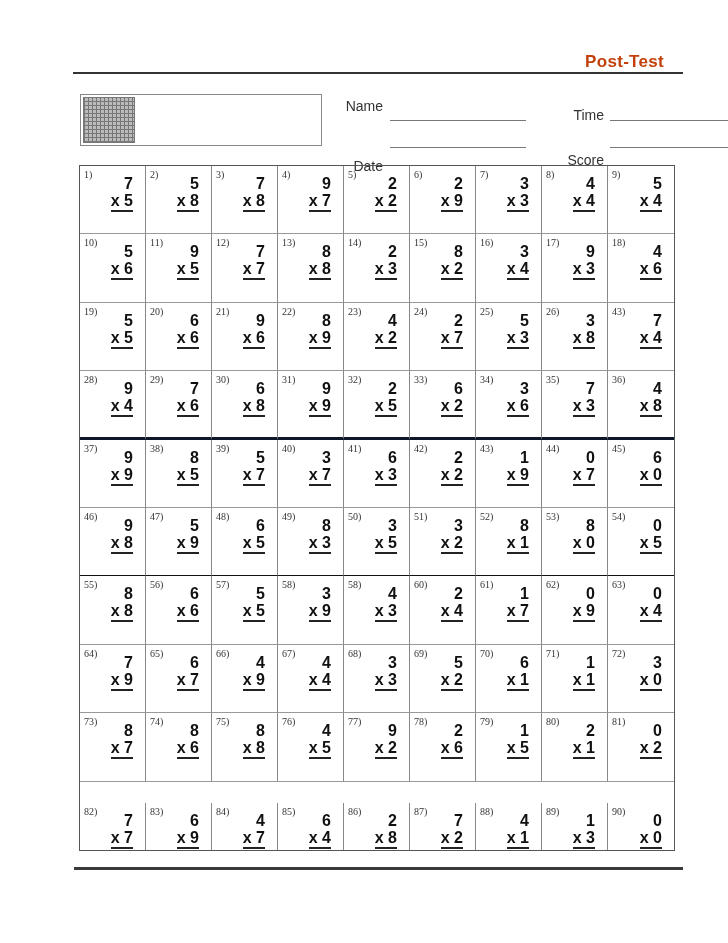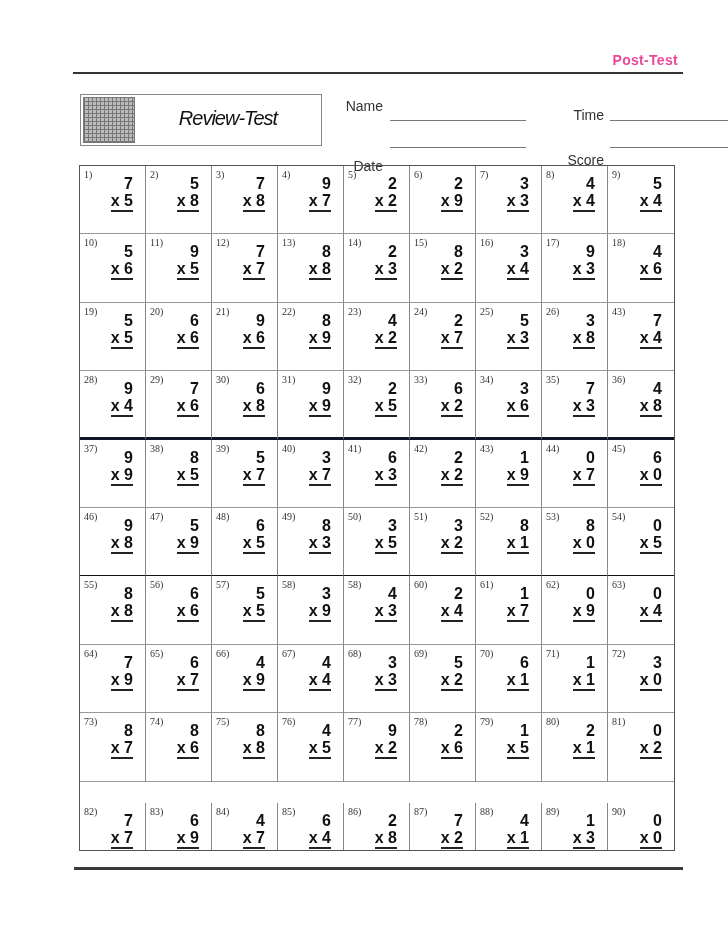--- a/index.html
+++ b/index.html
@@ -1,19 +1,19 @@
 <!DOCTYPE html>
 <html><head>
   <meta charset="utf-8">
   <style>
     html, body { margin: 0; padding: 0; background: #ffffff; }
     body { width: 728px; height: 943px; position: relative; overflow: hidden;
            font-family: "Liberation Sans", sans-serif; color: #111; }
 
-    .post-title { position: absolute; right: 50px; top: 52px; font-size: 14px; font-weight: bold; color: #ec4899; letter-spacing: 0.3px; }
+    .post-title { position: absolute; right: 64px; top: 52px; font-size: 17px; font-weight: bold; color: #c2410c; letter-spacing: 0.3px; }
     .top-rule { position: absolute; left: 73px; top: 72px; width: 610px; height: 2px; background: #333; }
 
     .logo-box { position: absolute; left: 80px; top: 94px; width: 242px; height: 52px; border: 1px solid #888; box-sizing: border-box; background: #fff; }
     .logo-grid { position: absolute; left: 2px; top: 2px; width: 52px; height: 46px; border: 1px solid #777; box-sizing: border-box;
       background-color: #bbb;
       background-image:
         repeating-linear-gradient(0deg, #777 0 1px, transparent 1px 4px),
         repeating-linear-gradient(90deg, #777 0 1px, transparent 1px 4px); }
     .logo-title { position: absolute; left: 62px; top: 12px; width: 170px; text-align: center; font-size: 20px; font-style: italic; color: #111; letter-spacing: -1px; }
 
@@ -36,21 +36,20 @@
     .bottom-rule { position: absolute; left: 74px; top: 867px; width: 609px; height: 3px; background: #3a3a3a; }
   </style>
 </head>
 <body>
 
 <div class="post-title">Post-Test</div>
 <div class="top-rule"></div>
 
 <div class="logo-box">
   <div class="logo-grid"></div>
-  <div class="logo-title">Review-Test</div>
 </div>
 
 <div class="field-label" style="left:333px; top:98px;">Name</div>
 <div class="field-line" style="left:390px; top:120px; width:136px;"></div>
 <div class="field-label" style="left:333px; top:124px;margin-top:34px;">Date</div>
 <div class="field-line" style="left:390px; top:147px; width:136px;"></div>
 
 <div class="field-label" style="left:554px; top:107px;">Time</div>
 <div class="field-line" style="left:610px; top:120px; width:118px;"></div>
 <div class="field-label" style="left:554px; top:124px;margin-top:28px;">Score</div>

